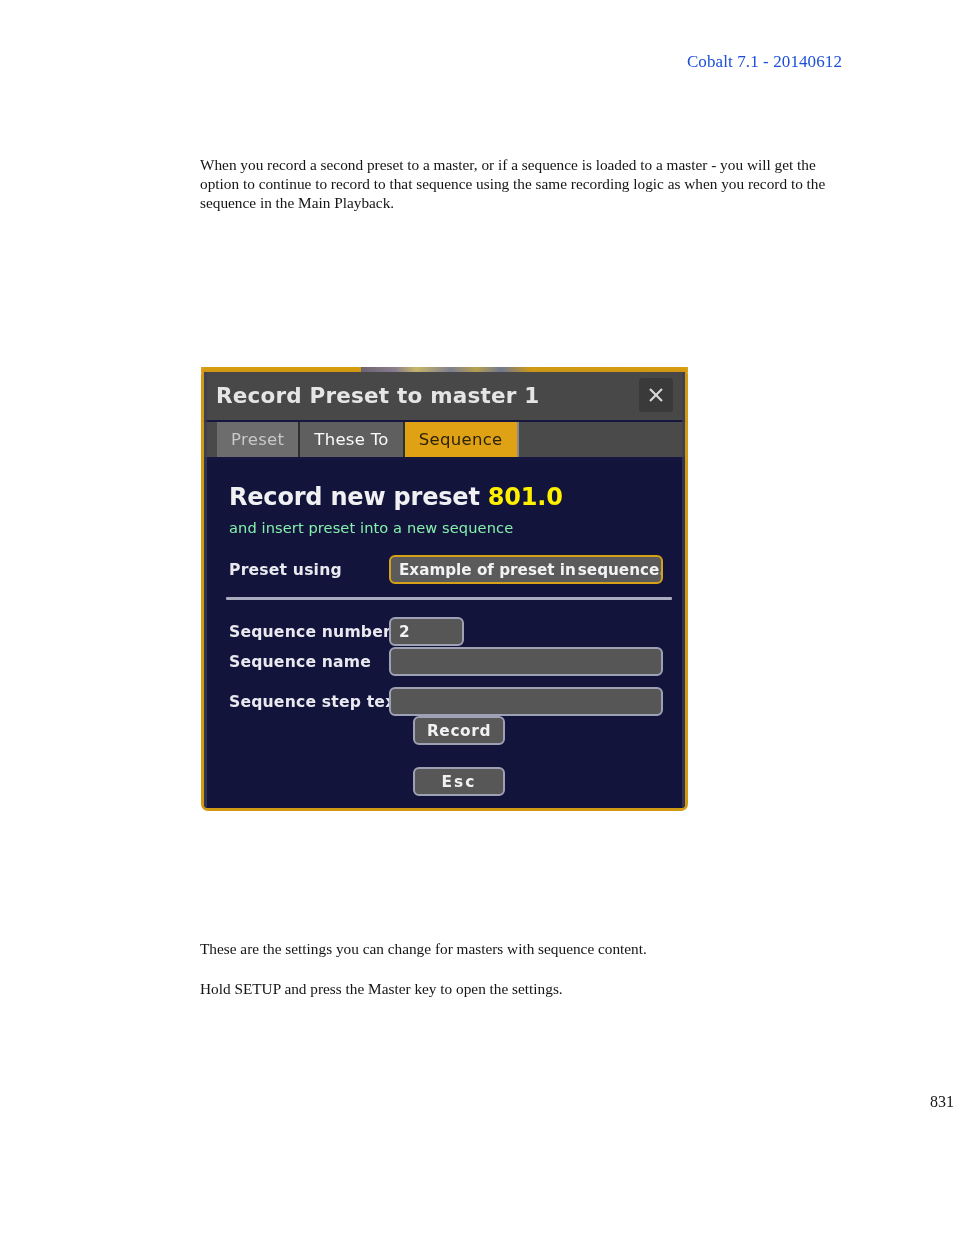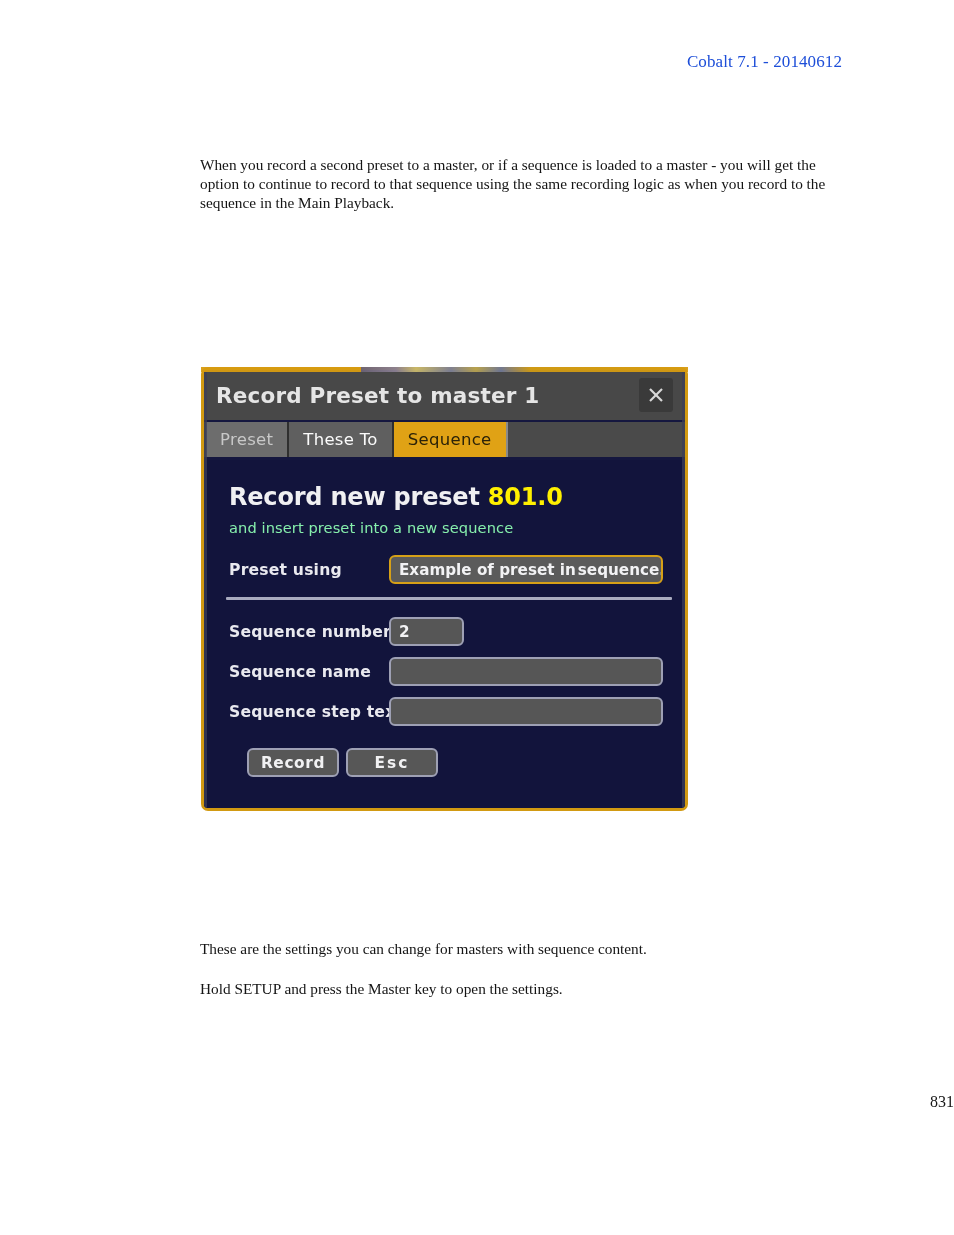--- a/index.html
+++ b/index.html
@@ -134,21 +134,21 @@
   .close-btn svg { display: block; }
 
   
   .tabstrip {
     position: relative;
     height: 38px;
     background: #4a4a4a;
     display: flex;
     align-items: stretch;
     border-bottom: 3px solid #15173f;
-    padding-left: 2px;
+    padding-left: 13px;
   }
   .tab {
     display: flex;
     align-items: center;
     justify-content: center;
     padding: 0 14px;
     font-family: "DejaVu Sans", sans-serif;
     font-size: 16.5px;
     letter-spacing: 0.3px;
     cursor: pointer;
@@ -156,21 +156,21 @@
     white-space: nowrap;
   }
   .tab.inactive-dim    { background: #6d6d6d; color: #c8c8c8; }
   .tab.inactive-bright { background: #5f5f5f; color: #fbfbfb; }
   .tab.active          { background: #e0a215; color: #2b2208; border-right: 2px solid #8a8a8a; }
   .tab-filler { flex: 1; background: #4a4a4a; }
 
   
   .body-area {
     position: relative;
-    padding: 18px 22px 0 25px;
+    padding: 18px 14px 0 25px;
     height: 348px;
     background: #12143c;
   }
 
   .headline {
     font-family: "DejaVu Sans", sans-serif;
     font-size: 24px;
     font-weight: bold;
     color: #f0f0f2;
     letter-spacing: -0.2px;
@@ -241,35 +241,34 @@
 
   .divider {
     height: 3px;
     background: #a9abbf;
     margin: 13px 0 0 -3px;
     width: 446px;
     border-radius: 1px;
   }
 
   #row-seq-number { margin-top: 17px; }
-  #row-seq-name   { margin-top: 11px; justify-content: flex-end; }
+  #row-seq-name   { margin-top: 1px; }
   #row-seq-step   { margin-top: 11px; }
   #row-seq-number .field-label,
   #row-seq-name .field-label,
   #row-seq-step .field-label { width: 160px; }
   #seq-number-input { width: 75px; }
   #seq-name-input   { width: 274px; }
   #seq-step-input   { width: 274px; }
 
   .button-col {
-    margin-top: 22px;
-    display: flex;
-    flex-direction: row;
-    align-items: center;
-    gap: 7px;
+    display: flex;
+    flex-direction: column;
+    align-items: center;
+    gap: 22px;
     padding-left: 18px;
   }
   .btn {
     width: 92px;
     height: 29px;
     background: #575757;
     border: 2px solid #9ea0b4;
     border-radius: 6px;
     display: flex;
     align-items: center;

